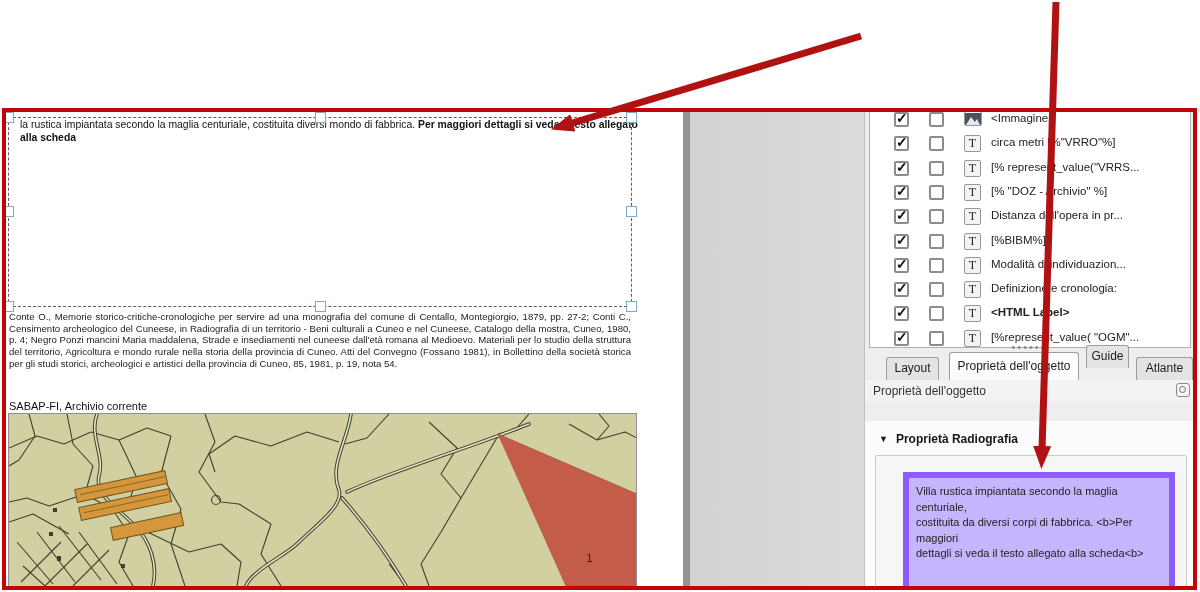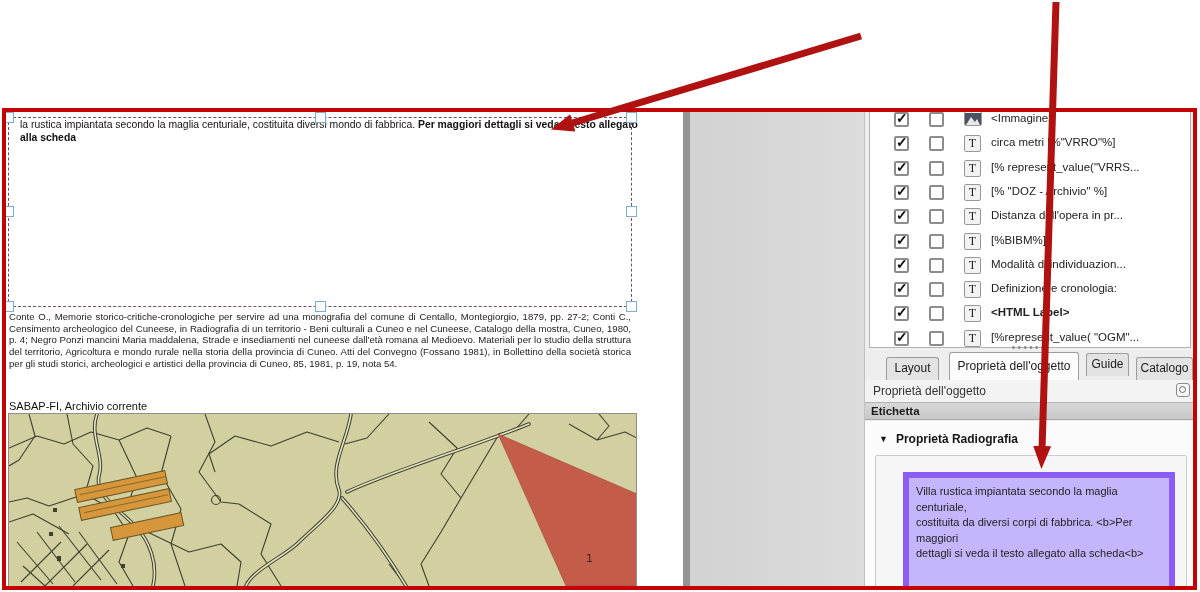--- a/index.html
+++ b/index.html
@@ -247,30 +247,29 @@
               </span>
               <span class="cb" style="left: 59px;"></span>
               <span class="ticon">T</span>
               <span class="itm-label">[%represent_value( "OGM"...</span>
             </div>
           </div>
         <div id="splitter-dots">••••••</div>
         <div id="tabs-bar">
             <div class="tab" style="left: 21px; width: 53px; top: 245px; height: 23px; line-height: 21px;">Layout</div>
             <div class="tab active" style="left: 84px; width: 130px; top: 240px; height: 28px; line-height: 26px;">Proprietà dell'oggetto</div>
-            <div class="tab" style="left: 221px; width: 43px; top: 241px; height: 23px; line-height: 21px;">Guide</div>
-            <div class="tab" style="left: 271px; width: 57px; top: 245px; height: 23px; line-height: 21px;">Catalogo</div>
+            <div class="tab" style="left: 221px; width: 43px; top: 233px; height: 23px; line-height: 21px;">Guide</div>
+            <div class="tab" style="left: 271px; width: 57px; top: 245px; height: 23px; line-height: 21px;">Atlante</div>
           </div>
         <div id="panel-title-row">
           <div id="panel-title">Proprietà dell'oggetto</div>
           <div id="float-icon">
               <span></span>
             </div>
         </div>
-        <div id="section-header">Etichetta</div>
         <div id="props-body">
           <div id="group-header"><span class="tri">▼</span><span>Proprietà Radiografia</span></div>
           <div id="group-box">
             <div id="label-textfield">Villa rustica impiantata secondo la maglia centuriale,
 costituita da diversi corpi di fabbrica. &lt;b&gt;Per maggiori
 dettagli si veda il testo allegato alla scheda&lt;b&gt;</div>
           </div>
         </div>
       </div>
 

